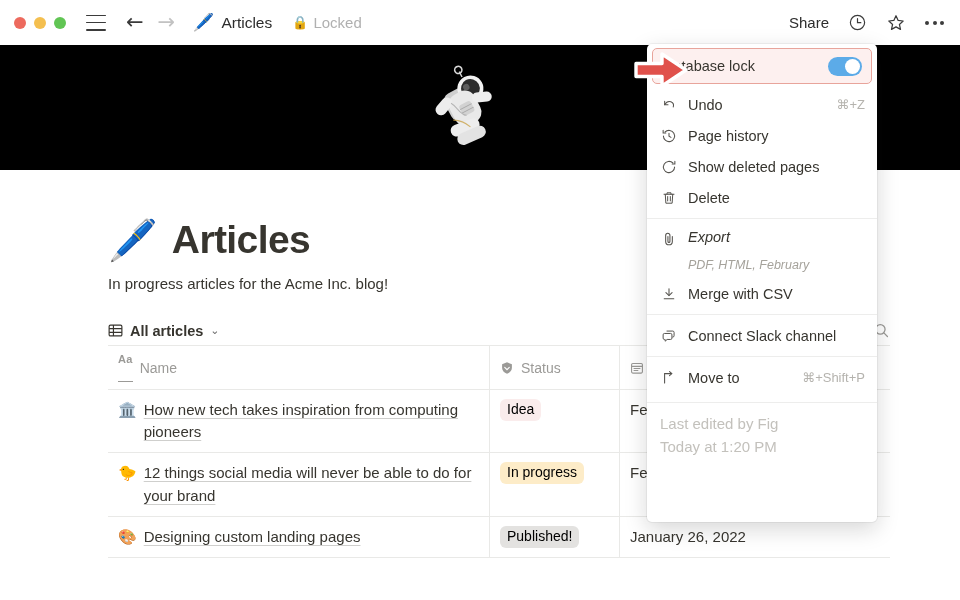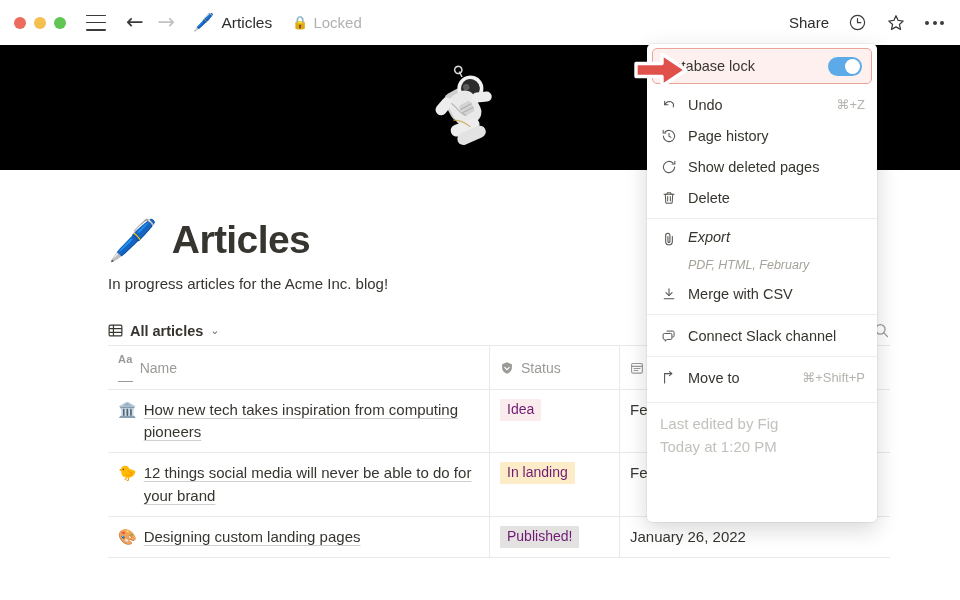--- a/index.html
+++ b/index.html
@@ -150,24 +150,24 @@
   .row-title {
     text-decoration: underline;
     text-decoration-color: #cfcfcd;
     text-underline-offset: 2.5px;
     color: #37352f;
     line-height: 1.48;
   }
   .badge {
     display: inline-block;
     padding: 2px 7px 3px;
-    border-radius: 1px;
+    border-radius: 6px;
     font-size: 14px;
     line-height: 1.2;
-    color: #701a75;
+    color: #000000;
     white-space: nowrap;
   }
   .badge.idea       { background: #faecec; }
   .badge.inprogress { background: #fdecc8; }
   .badge.published  { background: #e3e2e0; }
   .date-val { line-height: 1.48; white-space: nowrap; }
 
   .hdr-icon { color: #9b9a97; display: flex; align-items: center; flex: 0 0 auto; }
   .aa-icon {
     font-size: 11px; font-weight: bold; color: #9b9a97;
@@ -412,21 +412,21 @@
           <span class="date-val">February</span>
         </div>
       </div>
 
       <div class="trow">
         <div class="tcell c-name">
           <span class="row-emoji">🐤</span>
           <span class="row-title">12 things social media will never be able to do for your brand</span>
         </div>
         <div class="tcell c-status">
-          <span class="badge inprogress">In landing</span>
+          <span class="badge inprogress">In progress</span>
         </div>
         <div class="tcell c-date">
           <span class="date-val">February</span>
         </div>
       </div>
 
       <div class="trow">
         <div class="tcell c-name">
           <span class="row-emoji">🎨</span>
           <span class="row-title">Designing custom landing pages</span>

